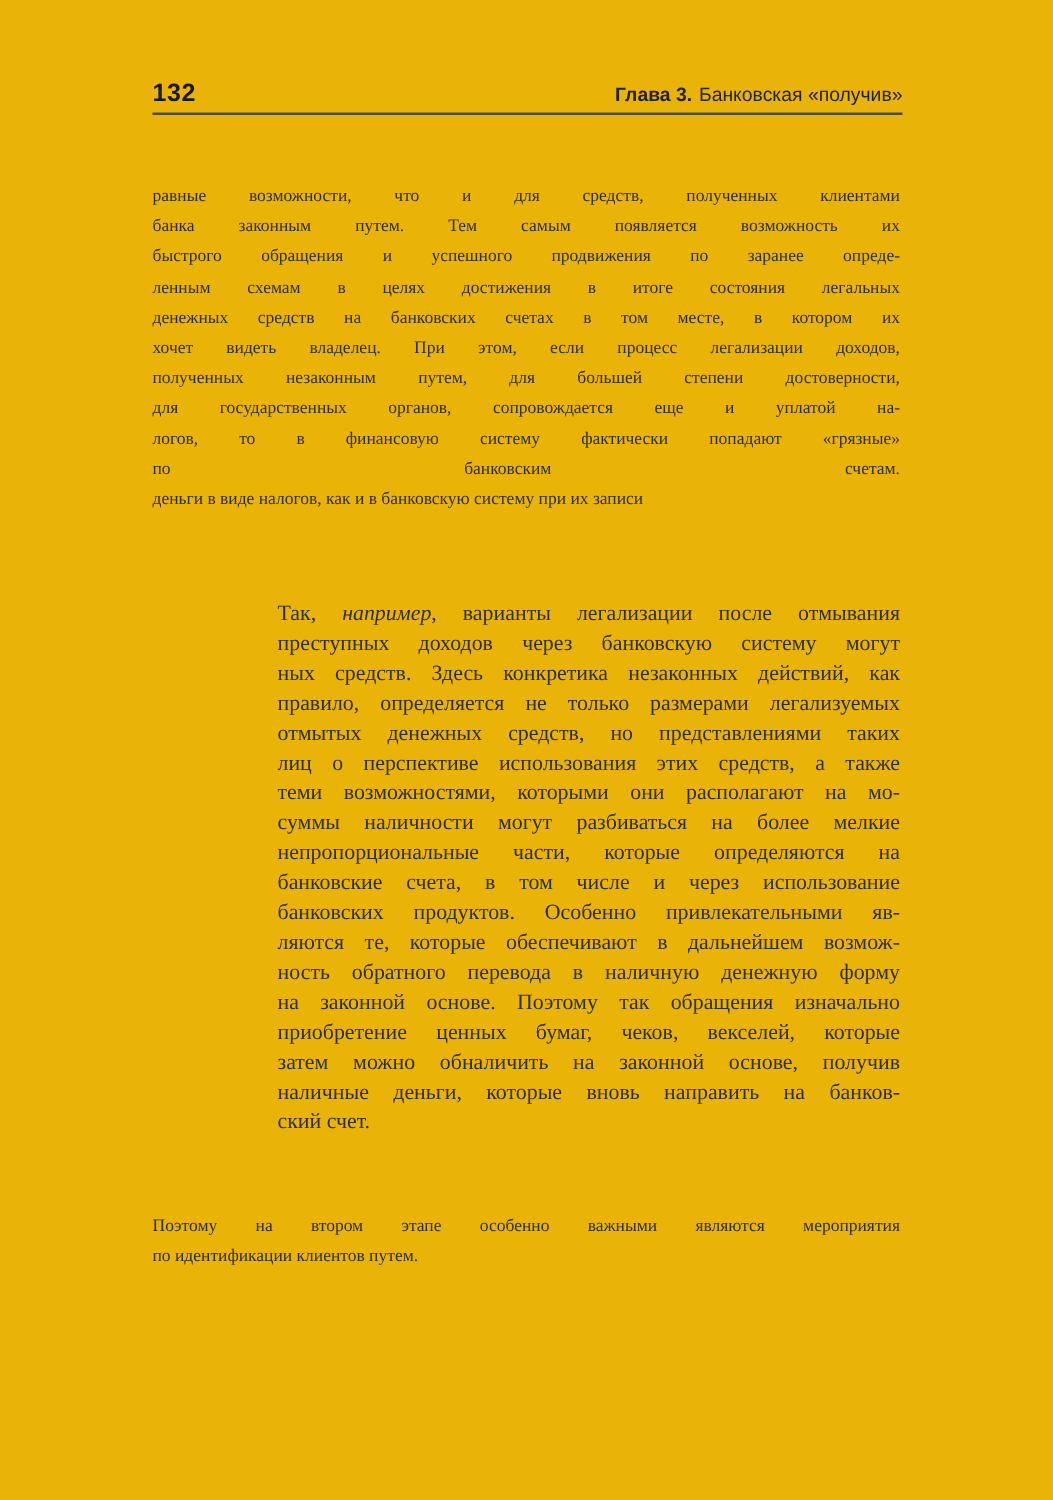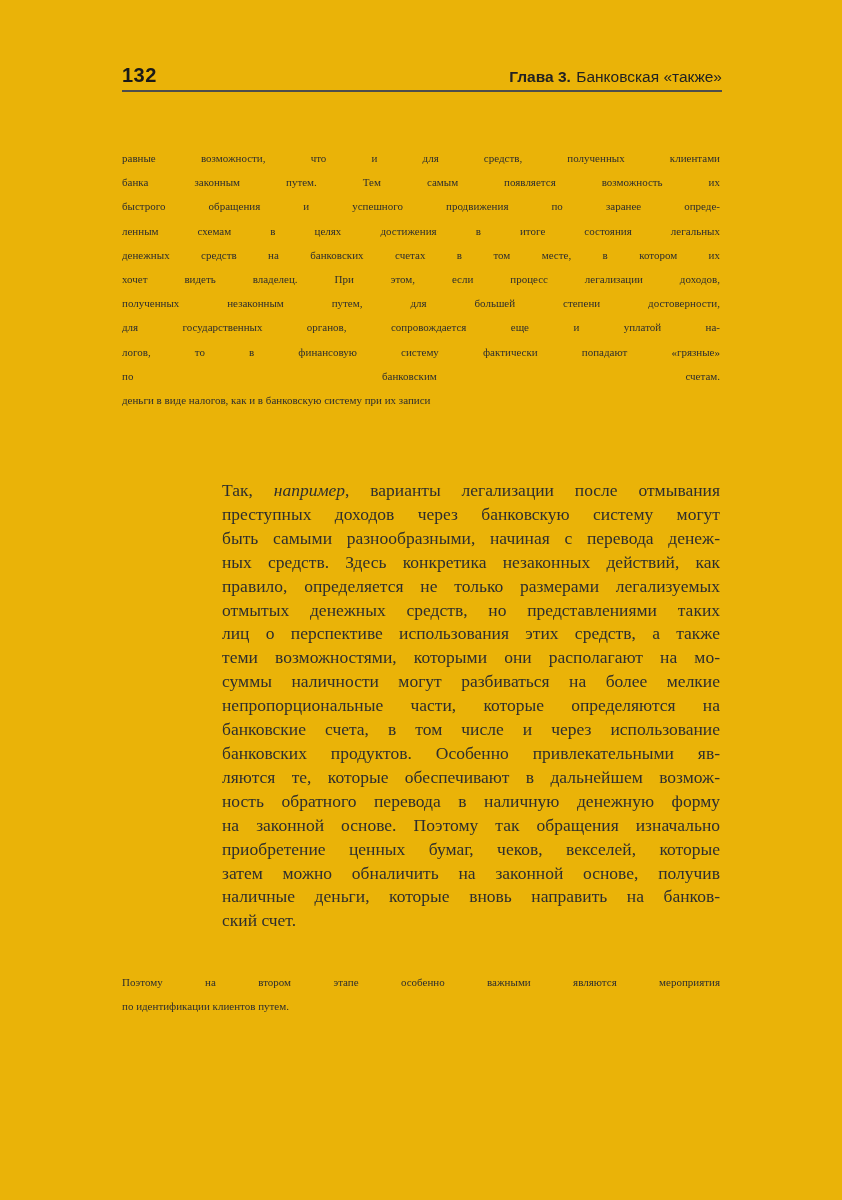--- a/index.html
+++ b/index.html
@@ -38,21 +38,21 @@
     left: 122px;
     width: 600px;
     top: 90px;
     height: 2px;
     background: #4d4d4d;
   }
   .para {
     position: absolute;
     left: 122px;
     width: 598px;
-    font-size: 11px;
+    font-size: 14px;
     line-height: 24.2px;
   }
   #par1 { top: 146px; }
   #par2 { top: 970px; }
   .quote {
     position: absolute;
     left: 222px;
     width: 498px;
     top: 446px;
     font-size: 17.5px;
@@ -71,21 +71,21 @@
   }
   .quote i { font-style: italic; }
 </style>
 </head>
 <body>
 
 <div class="page">
 
   <div class="hdr">
     <span class="pnum" data-bind="header.page_number">132</span>
-    <span class="rhead"><b data-bind="header.chapter_label">Глава 3.</b><span data-bind="header.chapter_title">Банковская «также»</span></span>
+    <span class="rhead"><b data-bind="header.chapter_label">Глава 3.</b><span data-bind="header.chapter_title">Банковская «получив»</span></span>
   </div>
 
   <div class="rule"></div>
 
   <div class="para" id="par1" data-bind-lines="paragraph1.lines">
       <div class="tline">равные возможности, что и для средств, полученных клиентами</div>
       <div class="tline">банка законным путем. Тем самым появляется возможность их</div>
       <div class="tline">быстрого обращения и успешного продвижения по заранее опреде-</div>
       <div class="tline">ленным схемам в целях достижения в итоге состояния легальных</div>
       <div class="tline">денежных средств на банковских счетах в том месте, в котором их</div>
@@ -94,21 +94,20 @@
       <div class="tline">для государственных органов, сопровождается еще и уплатой на-</div>
       <div class="tline">логов, то в финансовую систему фактически попадают «грязные»</div>
       <div class="tline">по банковским счетам.</div>
       <div class="tline">деньги в виде налогов, как и в банковскую систему при их записи</div>
     </div>
 
   <div class="quote">
     <div class="tline"><span data-bind="quote.line1_pre">Так, </span><i data-bind="quote.line1_italic">например</i><span data-bind="quote.line1_post">, варианты легализации после отмывания</span></div>
     <div data-bind-lines="quote.lines">
         <div class="tline">преступных доходов через банковскую систему могут</div>
-        <div class="tline">быть самыми разнообразными, начиная с перевода денеж-</div>
         <div class="tline">ных средств. Здесь конкретика незаконных действий, как</div>
         <div class="tline">правило, определяется не только размерами легализуемых</div>
         <div class="tline">отмытых денежных средств, но представлениями таких</div>
         <div class="tline">лиц о перспективе использования этих средств, а также</div>
         <div class="tline">теми возможностями, которыми они располагают на мо-</div>
         <div class="tline">суммы наличности могут разбиваться на более мелкие</div>
         <div class="tline">непропорциональные части, которые определяются на</div>
         <div class="tline">банковские счета, в том числе и через использование</div>
         <div class="tline">банковских продуктов. Особенно привлекательными яв-</div>
         <div class="tline">ляются те, которые обеспечивают в дальнейшем возмож-</div>

